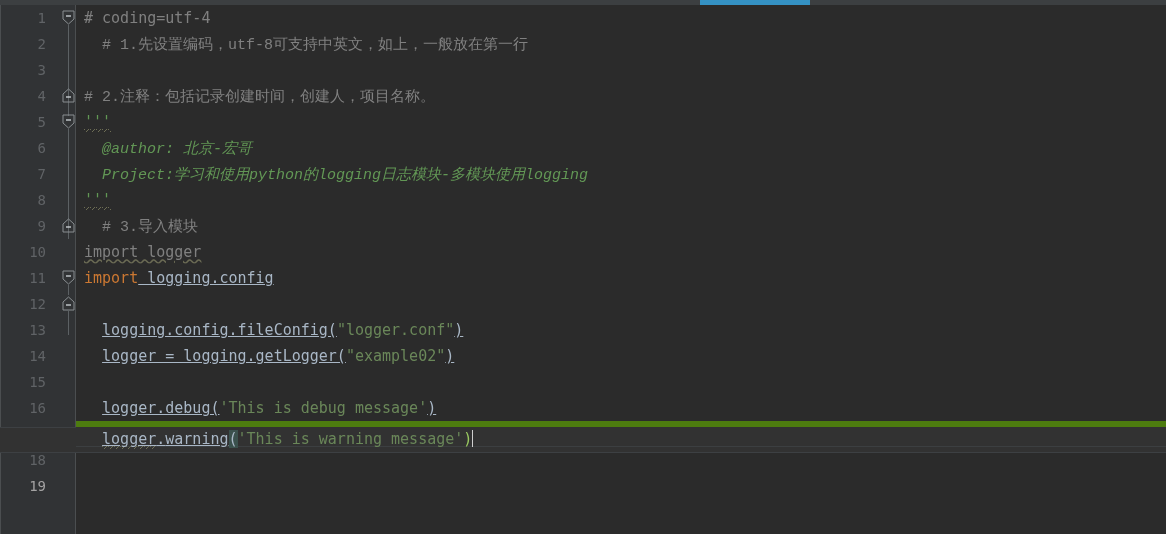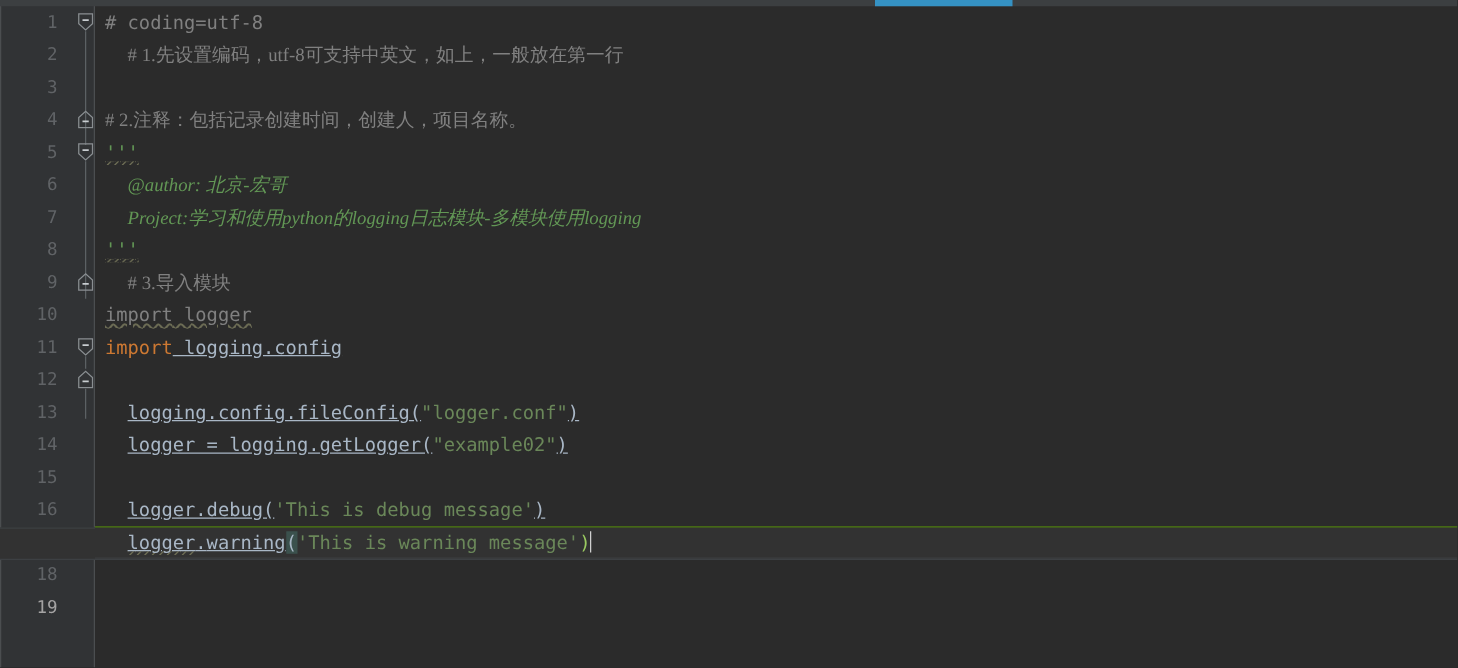--- a/index.html
+++ b/index.html
@@ -137,21 +137,21 @@
     line-height: 26px;
     white-space: pre;
     font-family: "DejaVu Sans Mono", monospace;
     font-size: 15px;
     color: #a9b7c6;
     padding-left: 8px;
     box-sizing: border-box;
   }
   .line.current {
     background: #323232;
-    border-top: 1px solid #4d7c0f;
+    border-top: 6px solid #4d7c0f;
     border-bottom: 1px solid #3c3f41;
     height: 26px;
     line-height: 24px;
   }
   
   .curline-band {
     position: absolute;
     left: -76px;
     top: 0;
     width: 1166px;
@@ -190,21 +190,21 @@
   .caret {
     display: inline-block;
     width: 1px;
     height: 17px;
     background: #cfcfcf;
     vertical-align: -3px;
     margin-left: 0px;
   }
 
   
-  .cjk { font-family: Liberation Serif, serif; }
+  .cjk { font-family: Liberation Mono, monospace; }
 </style>
 </head>
 <body>
 
 <div class="editor">
 
   <div class="top-strip">
     <div class="bar"></div>
   </div>
 
@@ -298,21 +298,21 @@
     <div class="foldrow"></div>
     <div class="foldrow"></div>
     <div class="foldrow"></div>
     <div class="foldrow"></div>
     <div class="foldrow"></div>
     <div class="foldrow"></div>
   </div>
 
   <div class="code">
 
-    <div class="line"><span class="c-comment"># coding=utf-8</span></div>
+    <div class="line"><span class="c-comment"># coding=utf-4</span></div>
 
     <div class="line">  <span class="c-comment cjk"># 1.先设置编码，utf-8可支持中英文，如上，一般放在第一行</span></div>
 
     <div class="line"></div>
 
     <div class="line"><span class="c-comment cjk"># 2.注释：包括记录创建时间，创建人，项目名称。</span></div>
 
     <div class="line"><span class="c-doc wavy-gray">'''</span></div>
 
 

